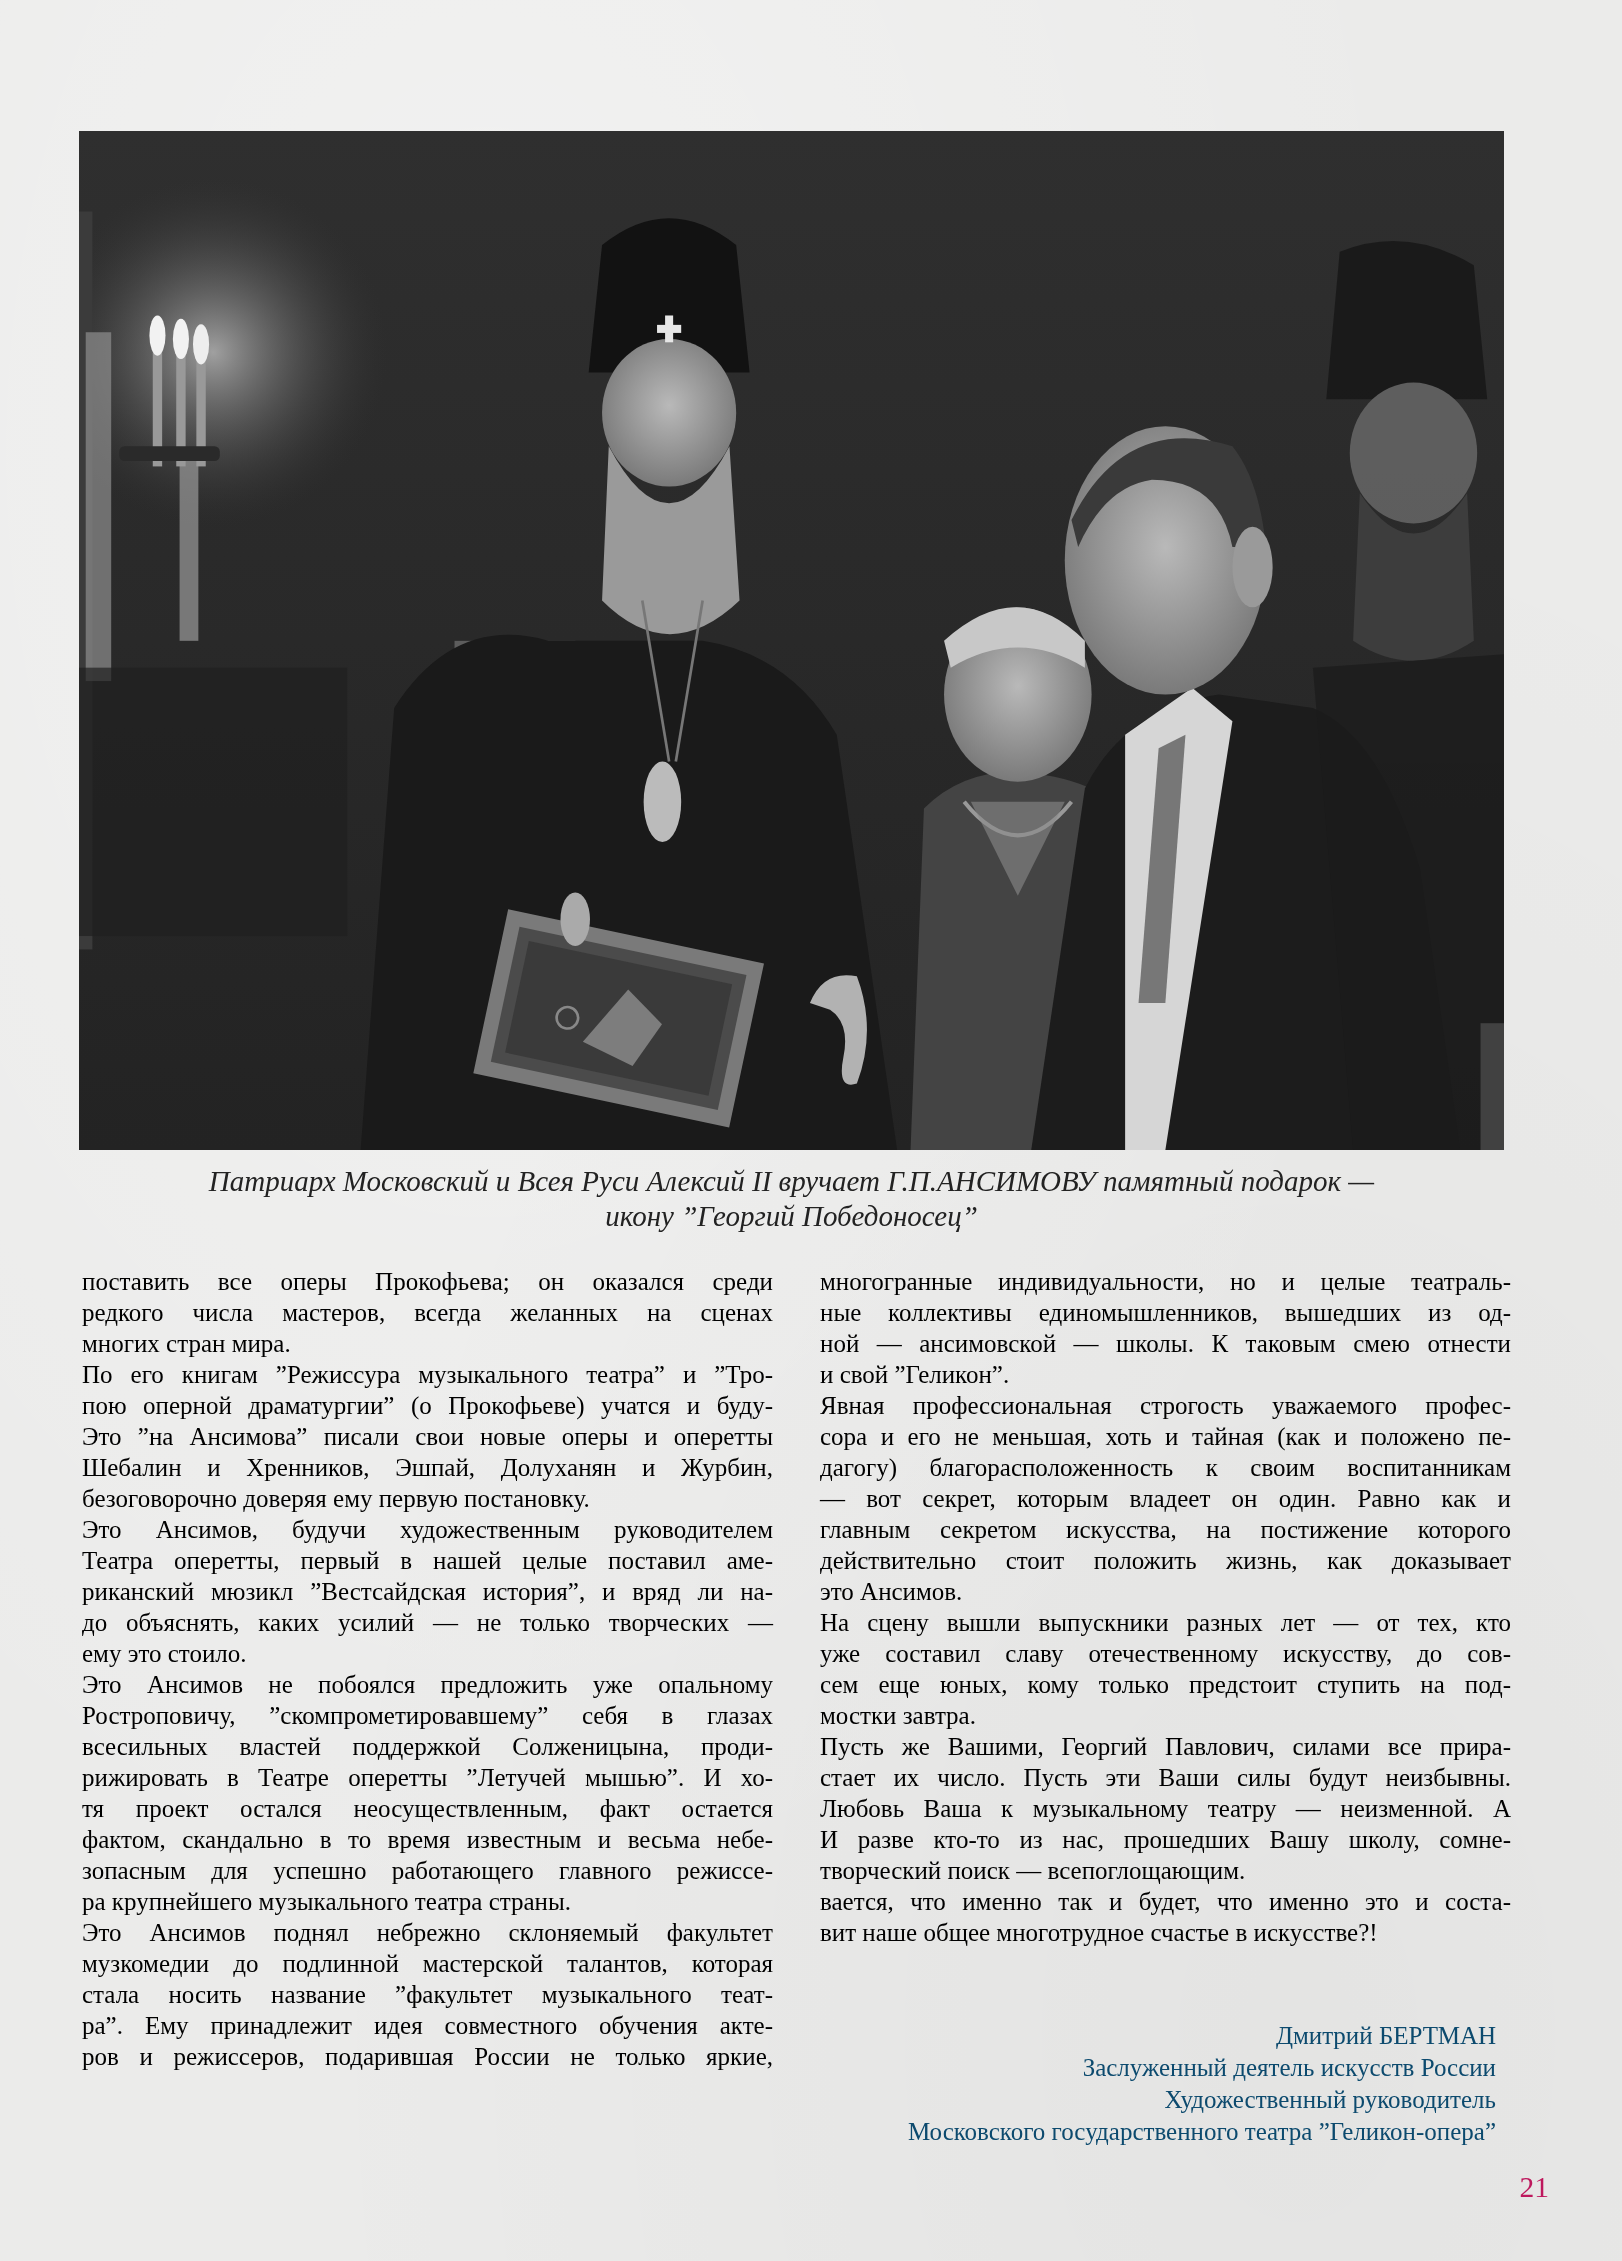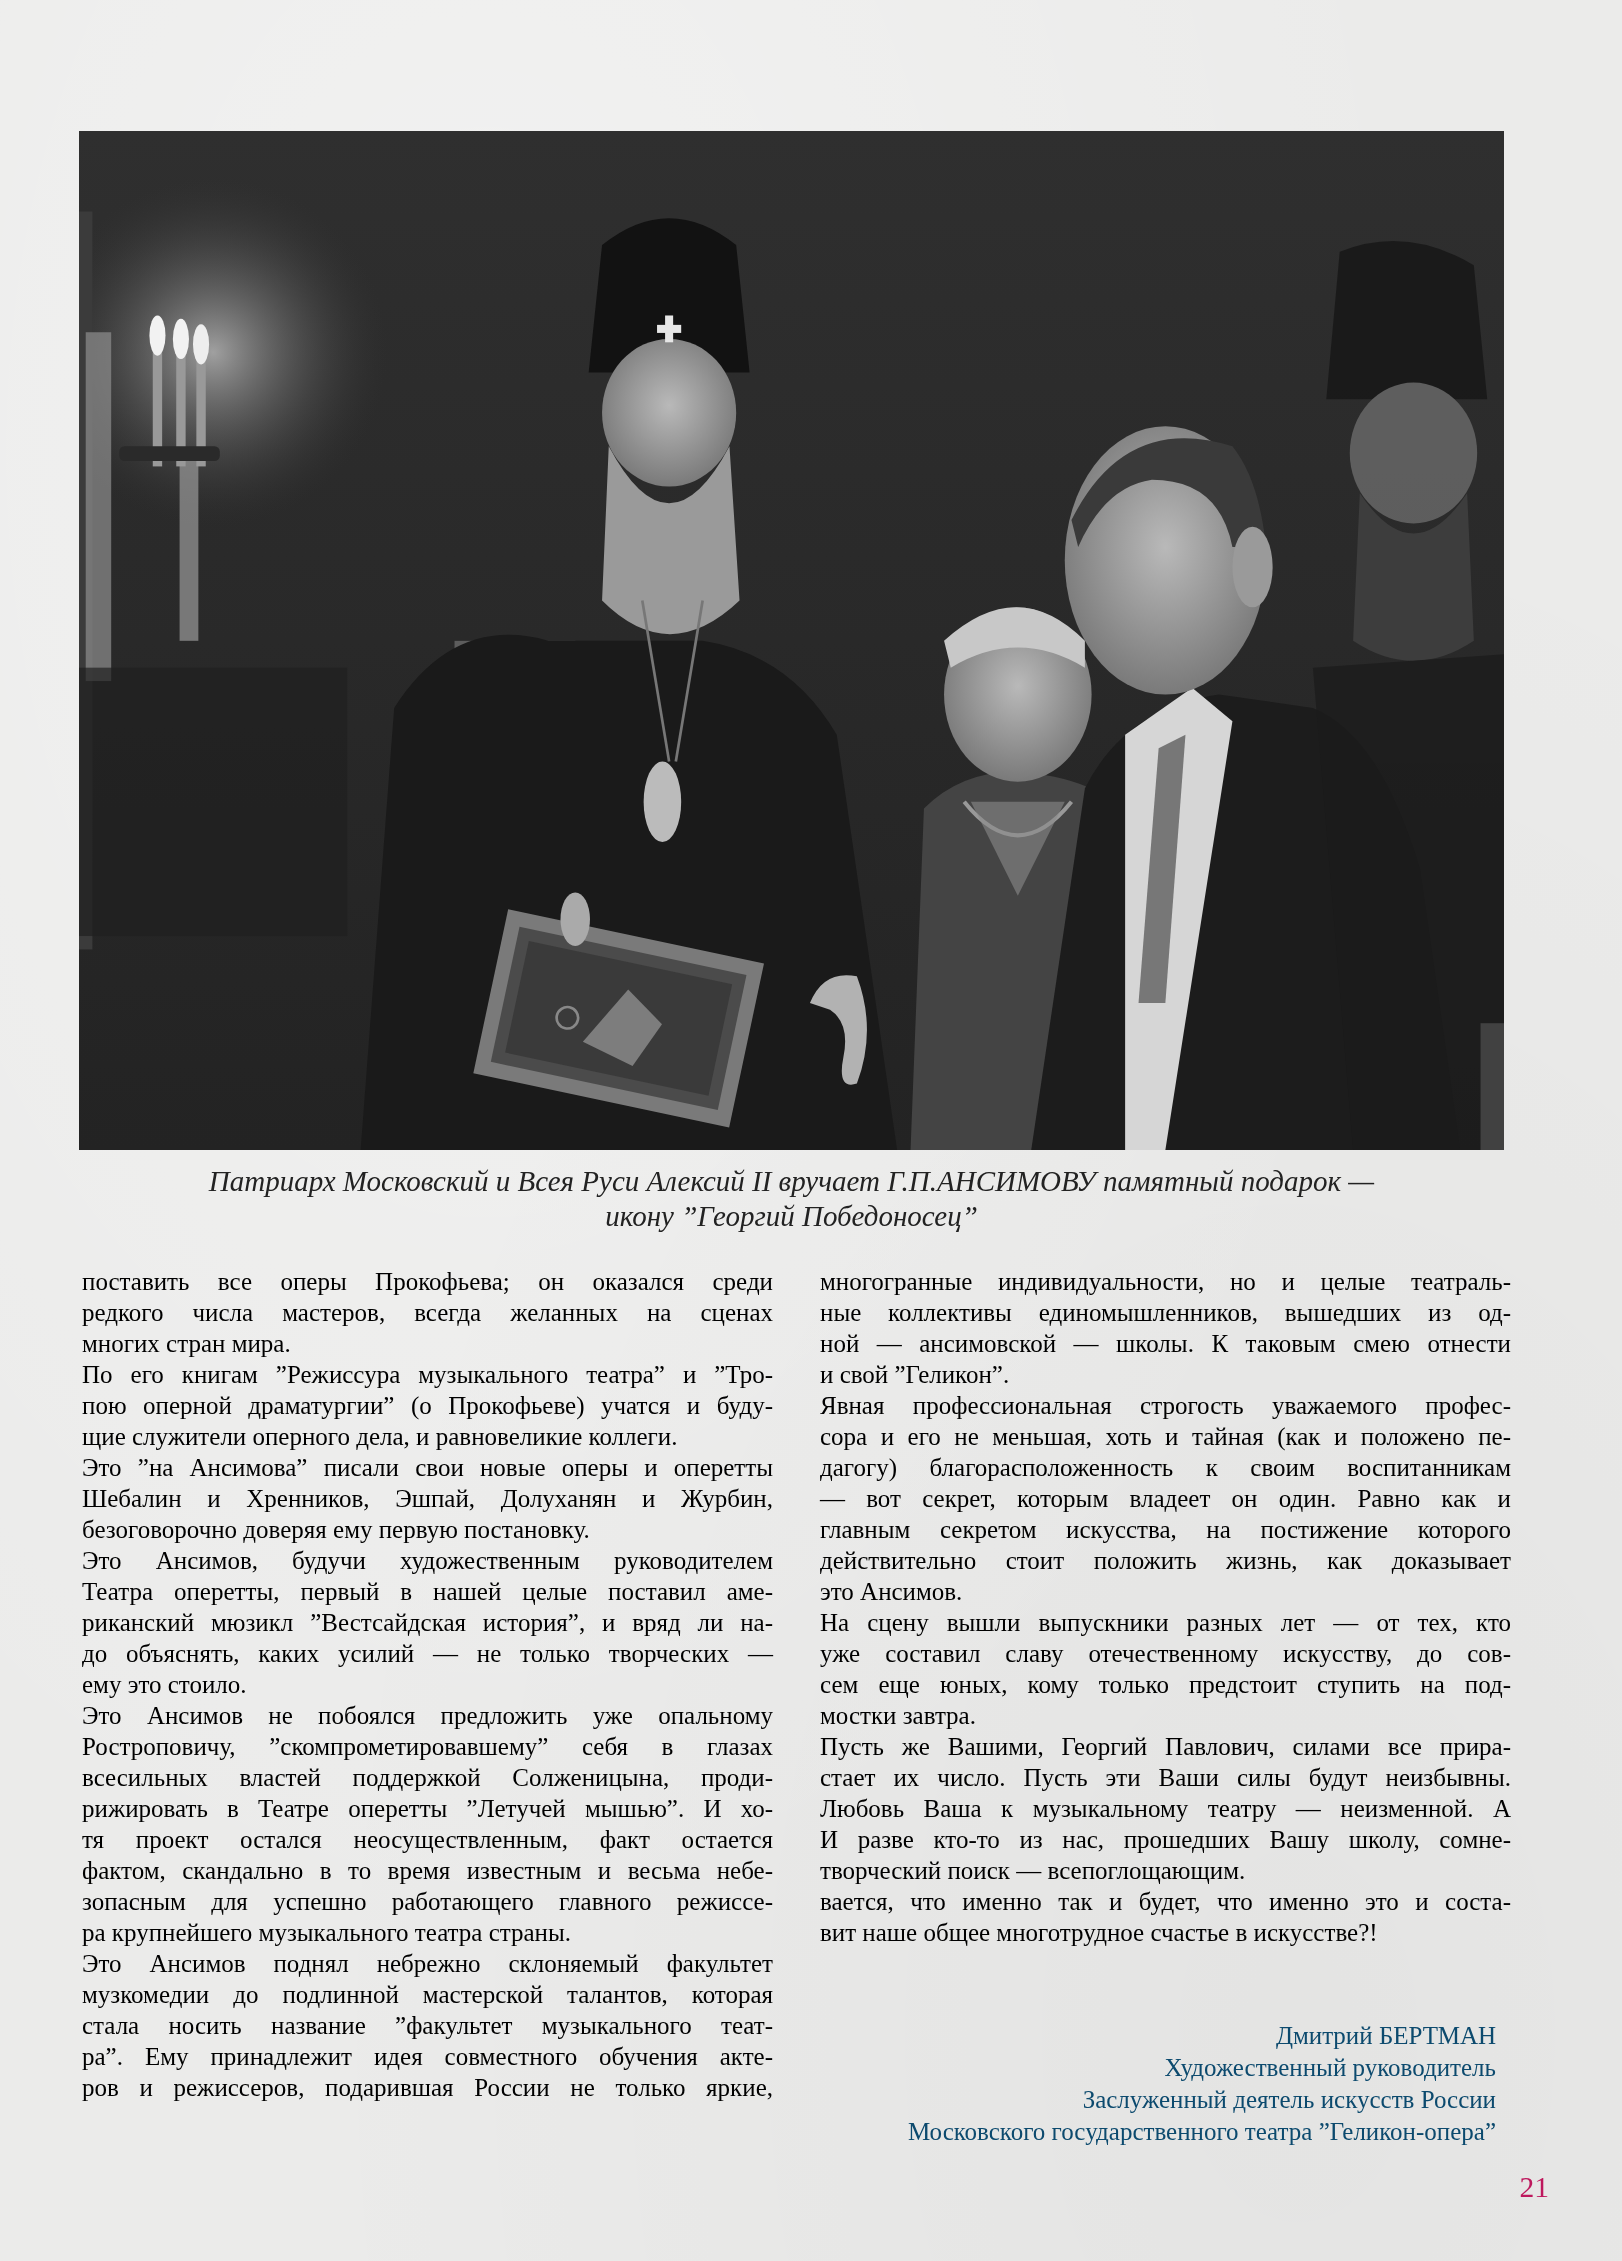--- a/index.html
+++ b/index.html
@@ -154,21 +154,20 @@
   <div>Патриарх Московский и Всея Руси Алексий  II вручает Г.П.АНСИМОВУ памятный подарок —</div>
   <div>икону ”Георгий Победоносец”</div>
 </div>
 
 <div class="column col-left" id="col-left">
     <span class="line">поставить все оперы Прокофьева; он оказался среди</span>
     <span class="line">редкого числа мастеров, всегда желанных на сценах</span>
     <span class="line last">многих стран мира.</span>
     <span class="line">По его книгам ”Режиссура музыкального театра” и ”Тро-</span>
     <span class="line">пою оперной драматургии” (о Прокофьеве) учатся и буду-</span>
-    <span class="line last">щие служители оперного дела, и равновеликие коллеги.</span>
     <span class="line">Это ”на Ансимова” писали свои новые оперы и оперетты</span>
     <span class="line">Шебалин и Хренников, Эшпай, Долуханян и Журбин,</span>
     <span class="line last">безоговорочно доверяя ему первую постановку.</span>
     <span class="line">Это Ансимов, будучи художественным руководителем</span>
     <span class="line">Театра оперетты, первый в нашей целые поставил аме-</span>
     <span class="line">риканский мюзикл ”Вестсайдская история”, и вряд ли на-</span>
     <span class="line">до объяснять, каких усилий — не только творческих —</span>
     <span class="line last">ему это стоило.</span>
     <span class="line">Это Ансимов не побоялся предложить уже опальному</span>
     <span class="line">Ростроповичу, ”скомпрометировавшему” себя в глазах</span>
@@ -205,19 +204,19 @@
     <span class="line">стает их число. Пусть эти Ваши силы будут неизбывны.</span>
     <span class="line">Любовь Ваша к музыкальному театру — неизменной. А</span>
     <span class="line">И разве кто-то из нас, прошедших Вашу школу, сомне-</span>
     <span class="line last">творческий поиск — всепоглощающим.</span>
     <span class="line">вается, что именно так и будет, что именно это и соста-</span>
     <span class="line last">вит наше общее многотрудное счастье в искусстве?!</span>
   </div>
 
 <div class="signature">
   <div>Дмитрий БЕРТМАН</div>
+  <div>Заслуженный деятель искусств России</div>
   <div>Художественный руководитель</div>
-  <div>Заслуженный деятель искусств России</div>
   <div>Московского государственного театра ”Геликон-опера”</div>
 </div>
 
 <div class="page-number">21</div>
 
 
 </body></html>

